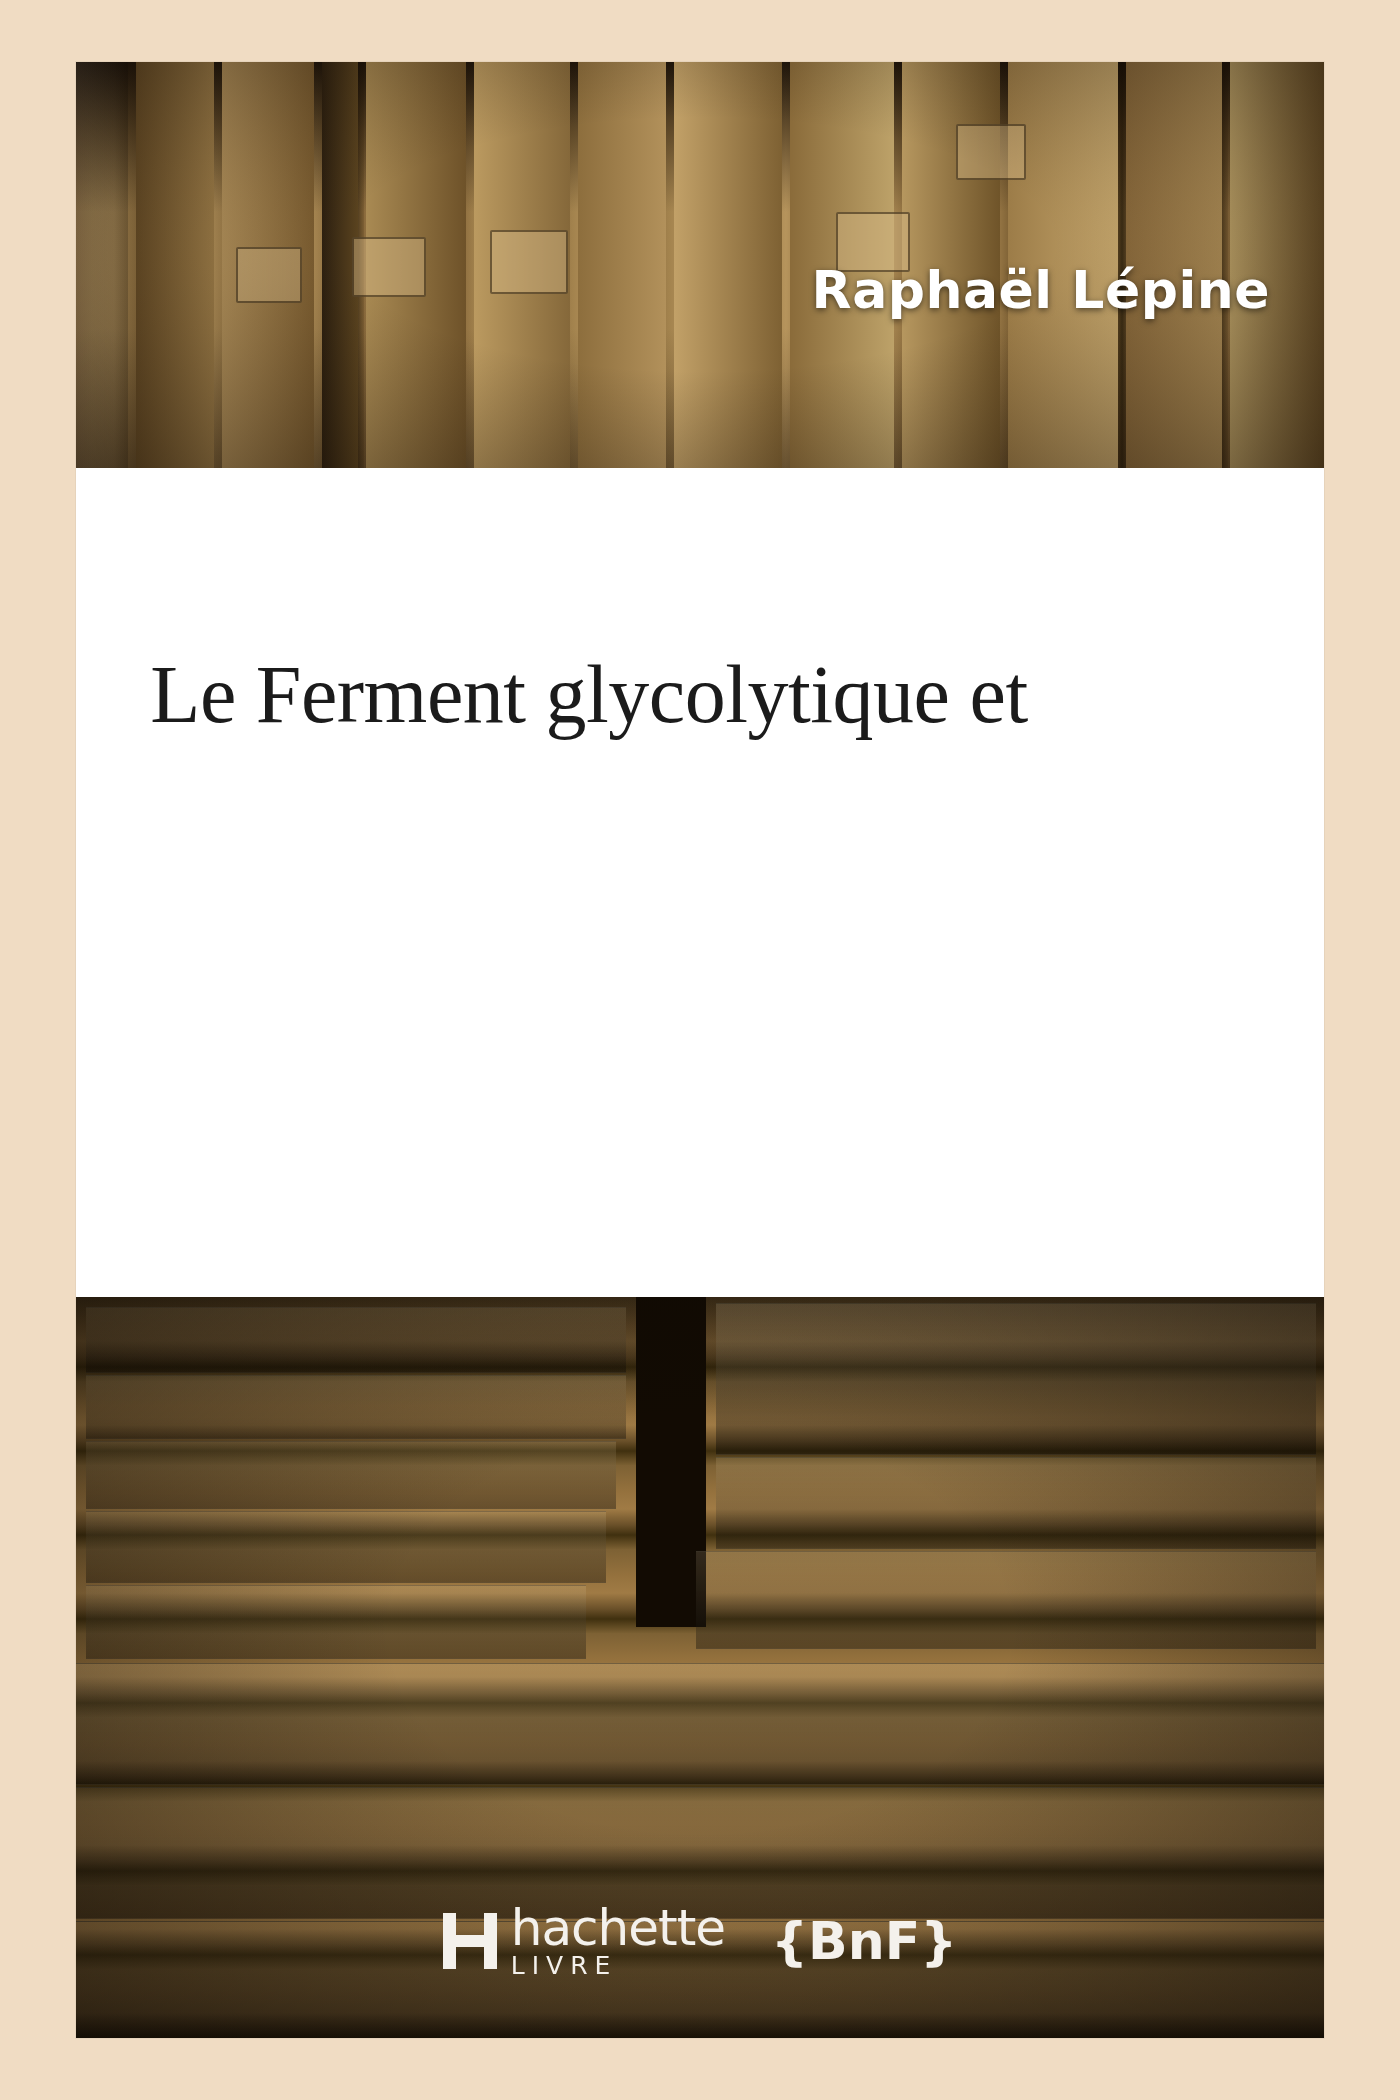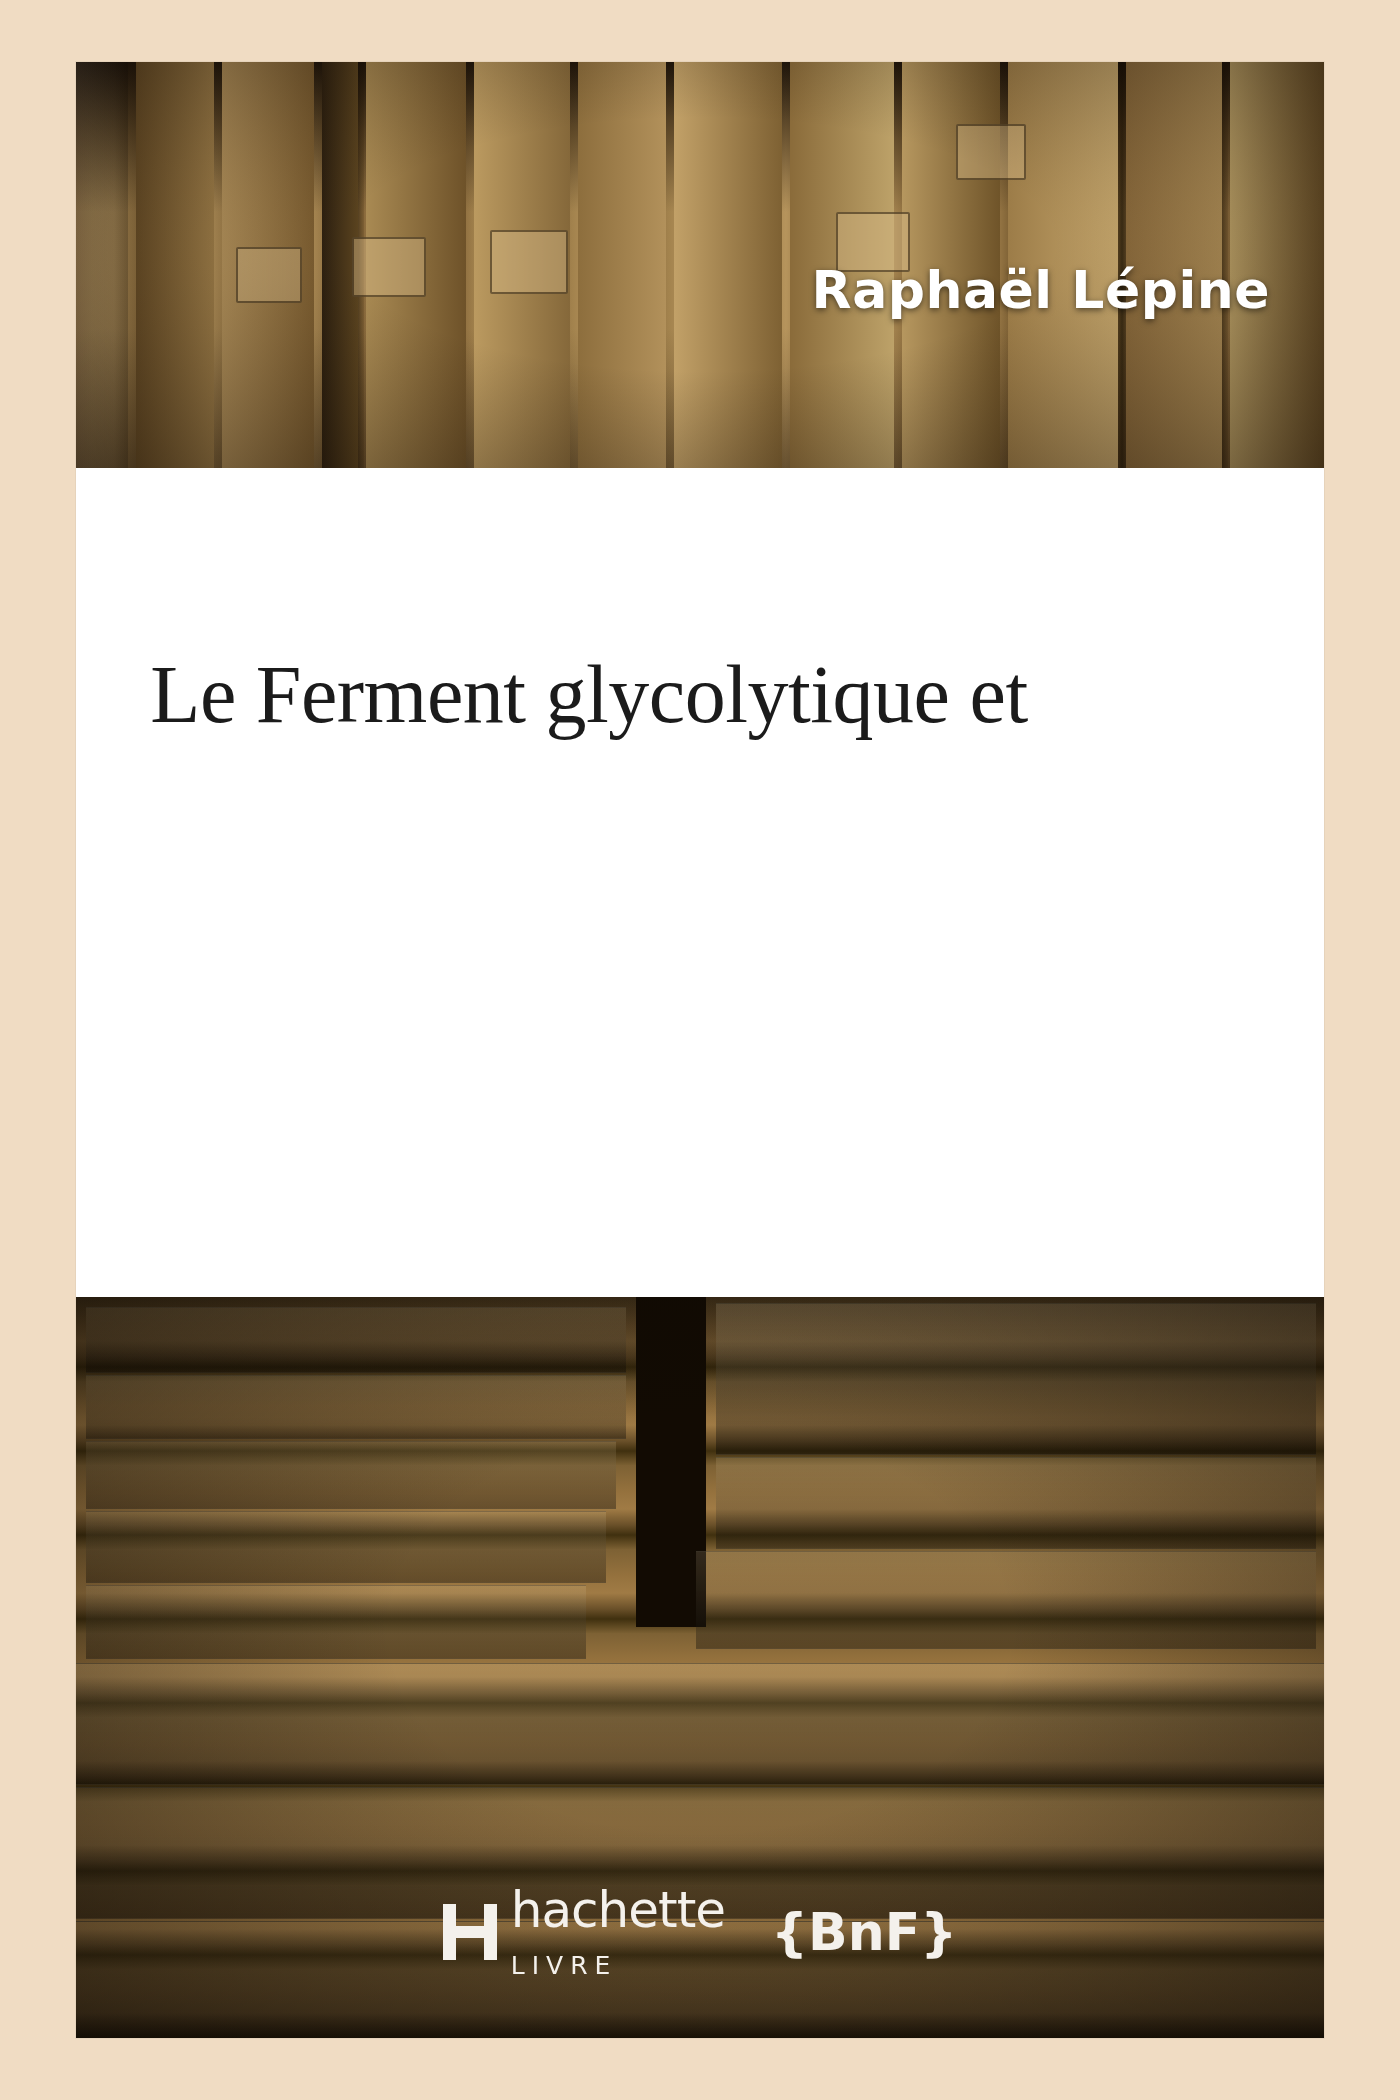--- a/index.html
+++ b/index.html
@@ -199,21 +199,21 @@
     font-size: 50px;
     font-weight: normal;
     letter-spacing: -1px;
     display: block;
     text-align: right;
   }
   .hachette .txt .h2 {
     font-size: 25px;
     letter-spacing: 7px;
     display: block;
-    margin-top: 18px;
+    margin-top: 0;
   }
   .bnf {
     color: #f4f1ec;
     font-family: "DejaVu Sans", sans-serif;
     font-size: 52px;
     font-weight: bold;
     letter-spacing: 0px;
     white-space: nowrap;
   }
 </style>

